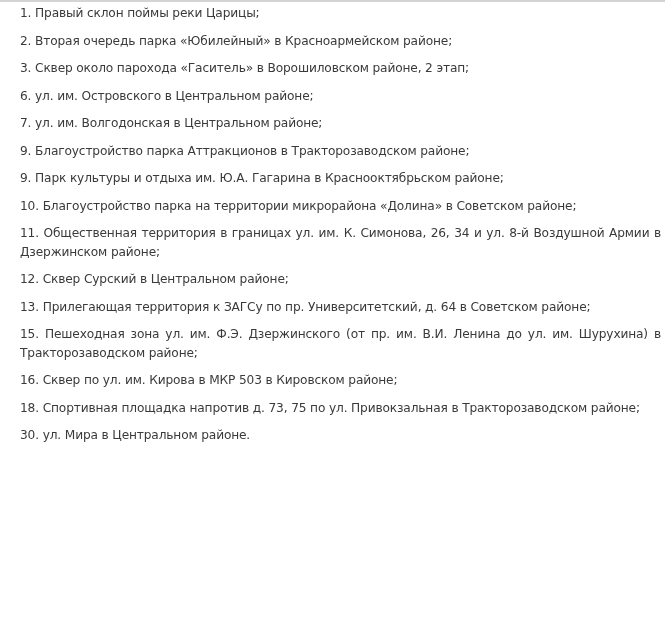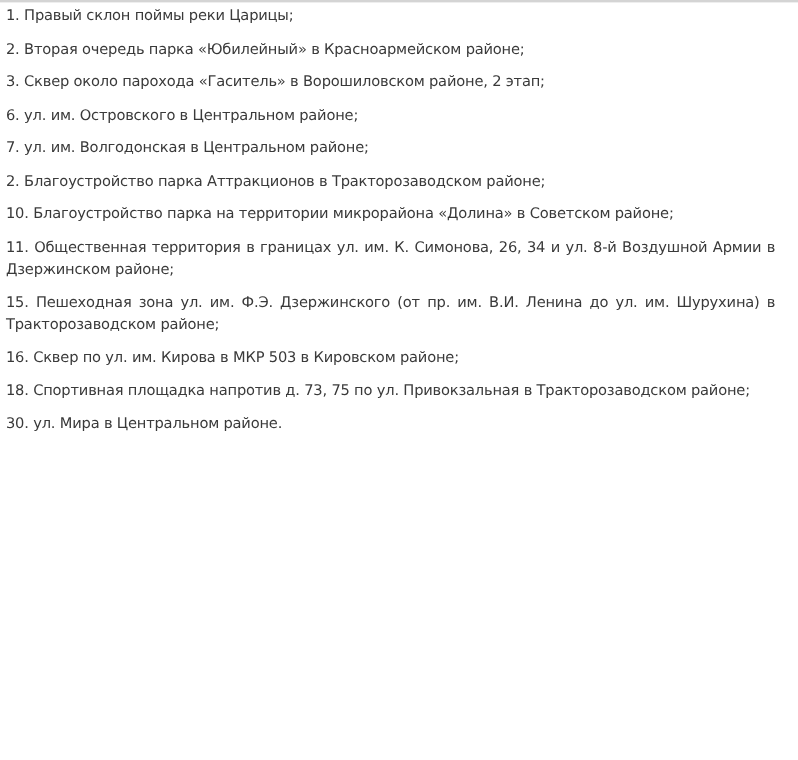--- a/index.html
+++ b/index.html
@@ -18,21 +18,21 @@
       position: absolute;
       top: 0;
       left: 0;
       width: 665px;
       height: 2px;
       background: #d4d4d4;
     }
     .list {
       position: absolute;
       top: 4px;
-      left: 5px;
+      left: 20px;
       width: 641px;
       margin: 0;
       padding: 0;
       list-style: none;
     }
     .item {
       margin: 0 0 9px 0;
       font-size: 12.2px;
       line-height: 18.5px;
       color: #3a3a3a;
@@ -45,20 +45,23 @@
 <body>
 
 <div class="top-rule"></div>
 
 <ul class="list">
   <li class="item">1. Правый склон поймы реки Царицы;</li>
   <li class="item">2. Вторая очередь парка «Юбилейный» в Красноармейском районе;</li>
   <li class="item">3. Сквер около парохода «Гаситель» в Ворошиловском районе, 2 этап;</li>
   <li class="item">6. ул. им. Островского в Центральном районе;</li>
   <li class="item">7. ул. им. Волгодонская в Центральном районе;</li>
-  <li class="item">2. Благоустройство парка Аттракционов в Тракторозаводском районе;</li>
+  <li class="item">9. Благоустройство парка Аттракционов в Тракторозаводском районе;</li>
+  <li class="item">9. Парк культуры и отдыха им. Ю.А. Гагарина в Краснооктябрьском районе;</li>
   <li class="item">10. Благоустройство парка на территории микрорайона «Долина» в Советском районе;</li>
   <li class="item">11. Общественная территория в границах ул. им. К. Симонова, 26, 34 и ул. 8-й Воздушной Армии в Дзержинском районе;</li>
+  <li class="item">12. Сквер Сурский в Центральном районе;</li>
+  <li class="item">13. Прилегающая территория к ЗАГСу по пр. Университетский, д. 64 в Советском районе;</li>
   <li class="item">15. Пешеходная зона ул. им. Ф.Э. Дзержинского (от пр. им. В.И. Ленина до ул. им. Шурухина) в Тракторозаводском районе;</li>
   <li class="item">16. Сквер по ул. им. Кирова в МКР 503 в Кировском районе;</li>
   <li class="item">18. Спортивная площадка напротив д. 73, 75 по ул. Привокзальная в Тракторозаводском районе;</li>
   <li class="item last">30. ул. Мира в Центральном районе.</li>
 </ul>
 
 </body></html>

